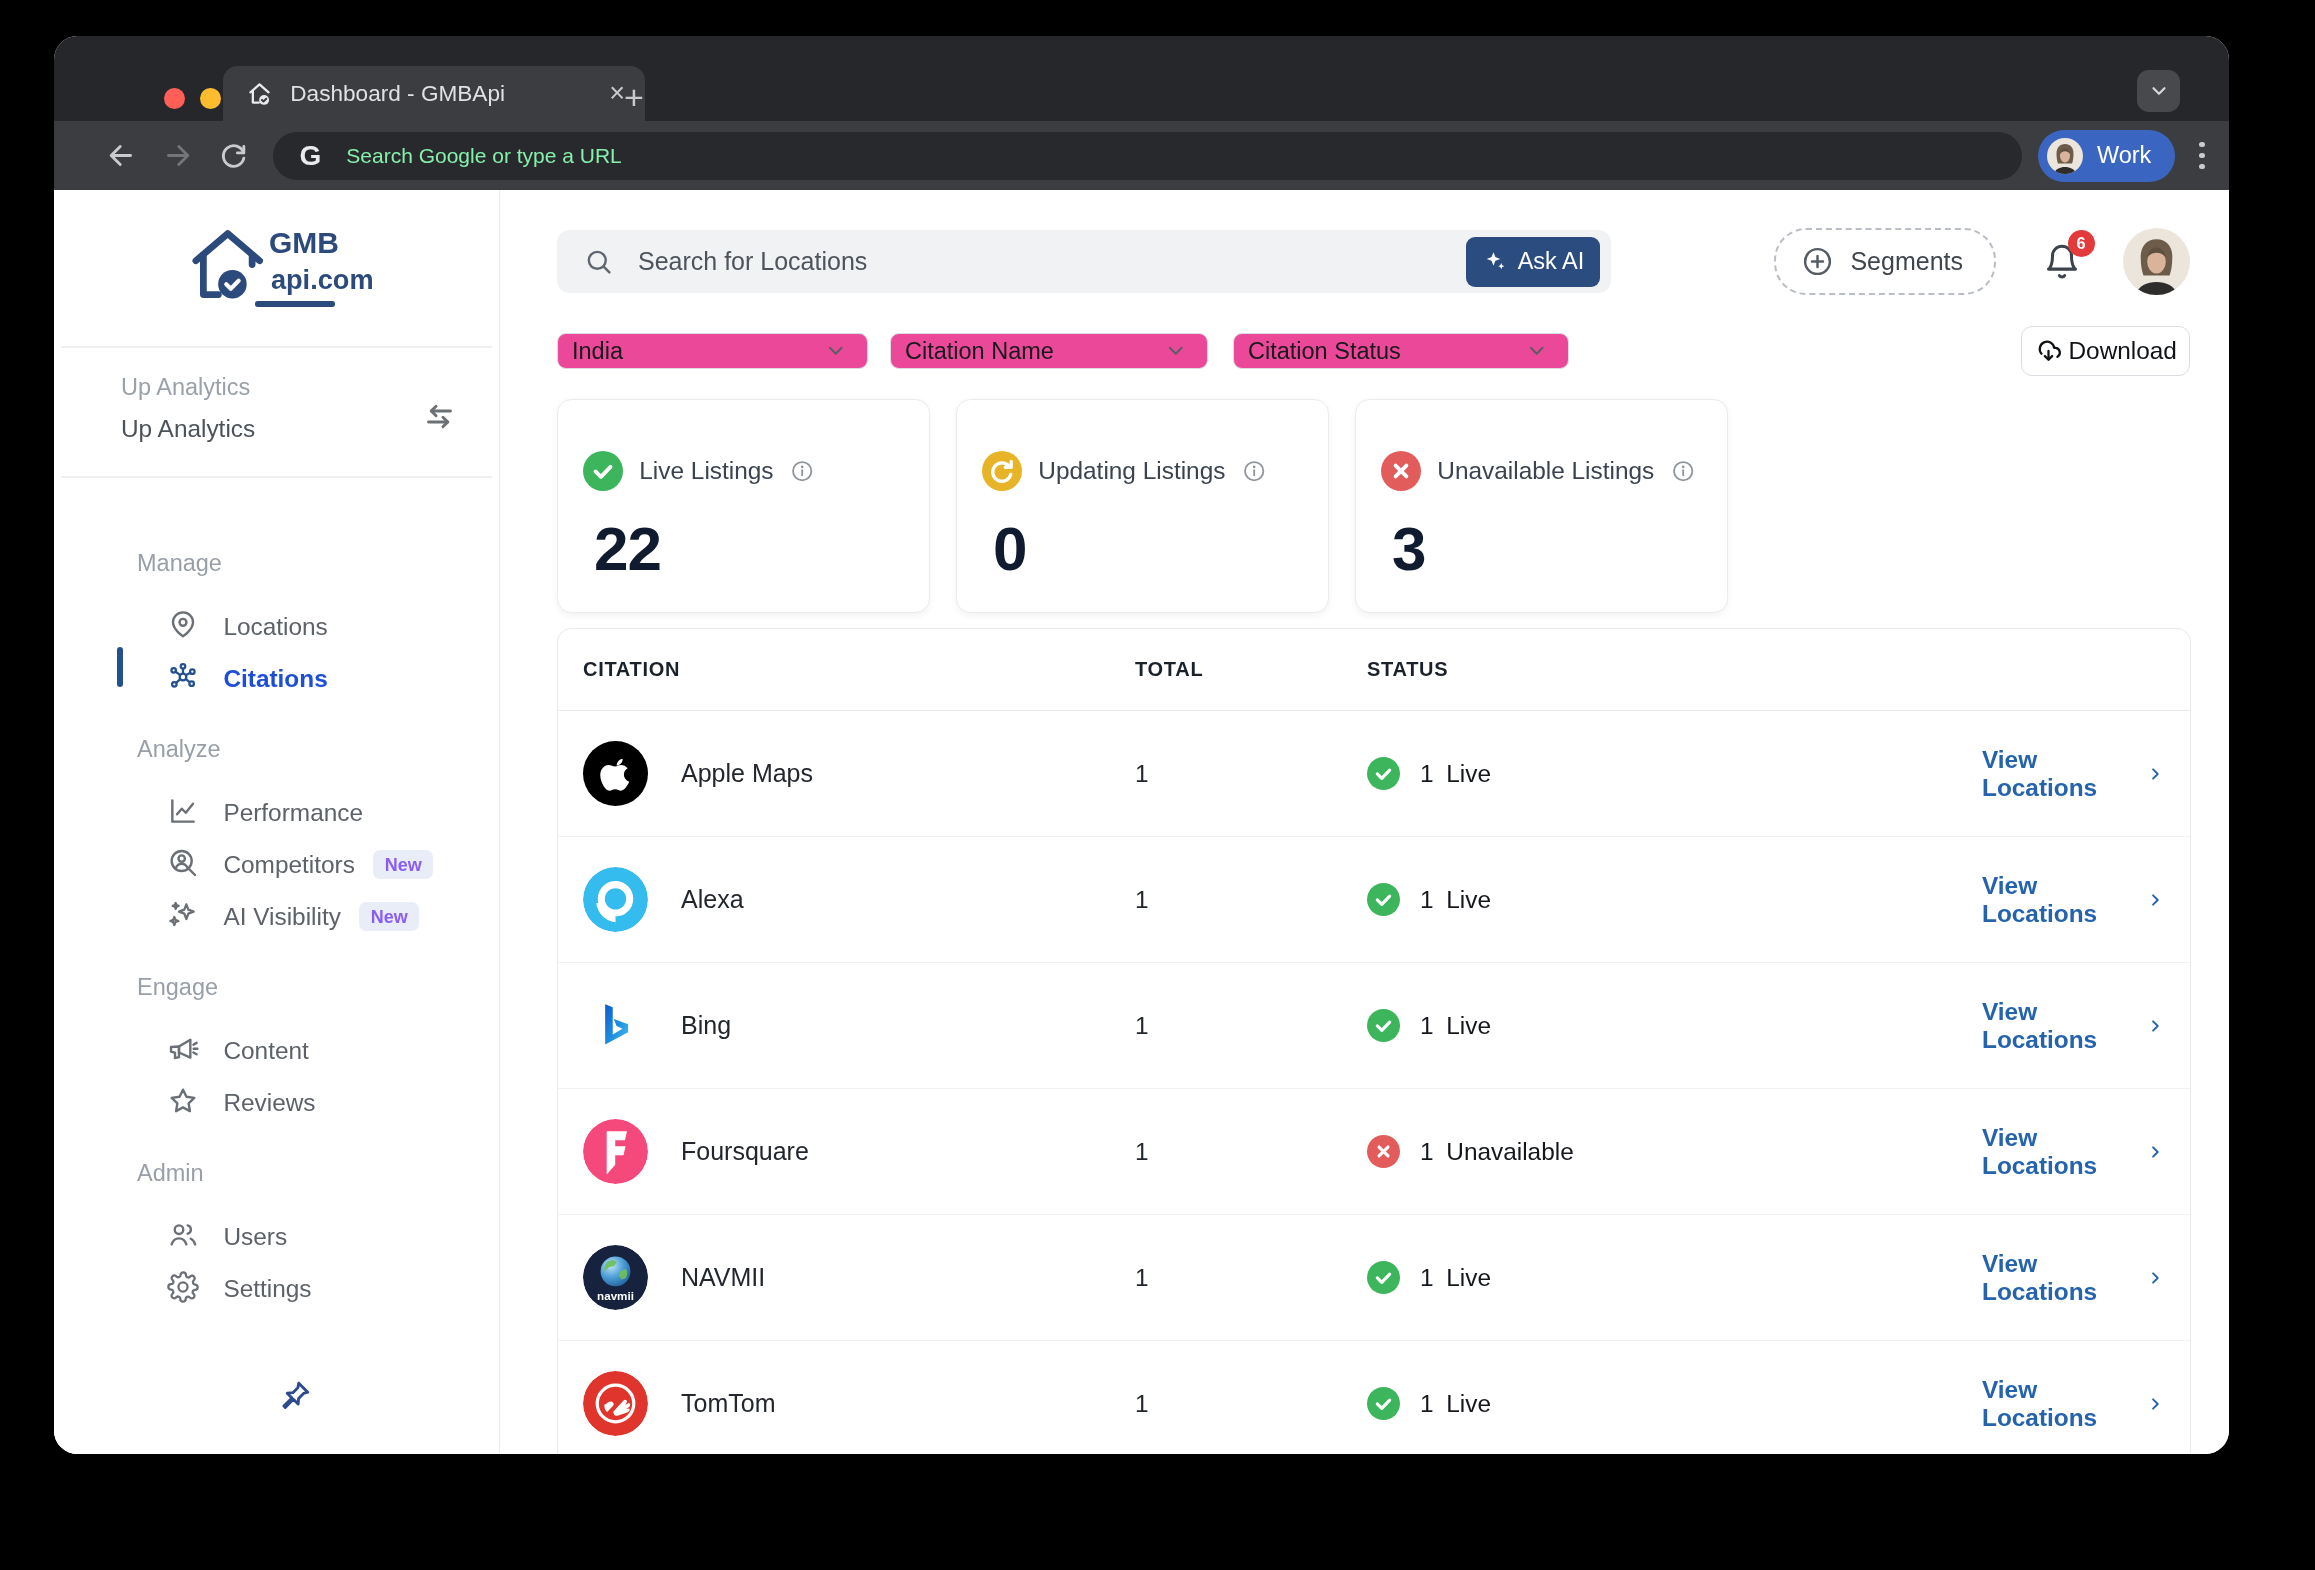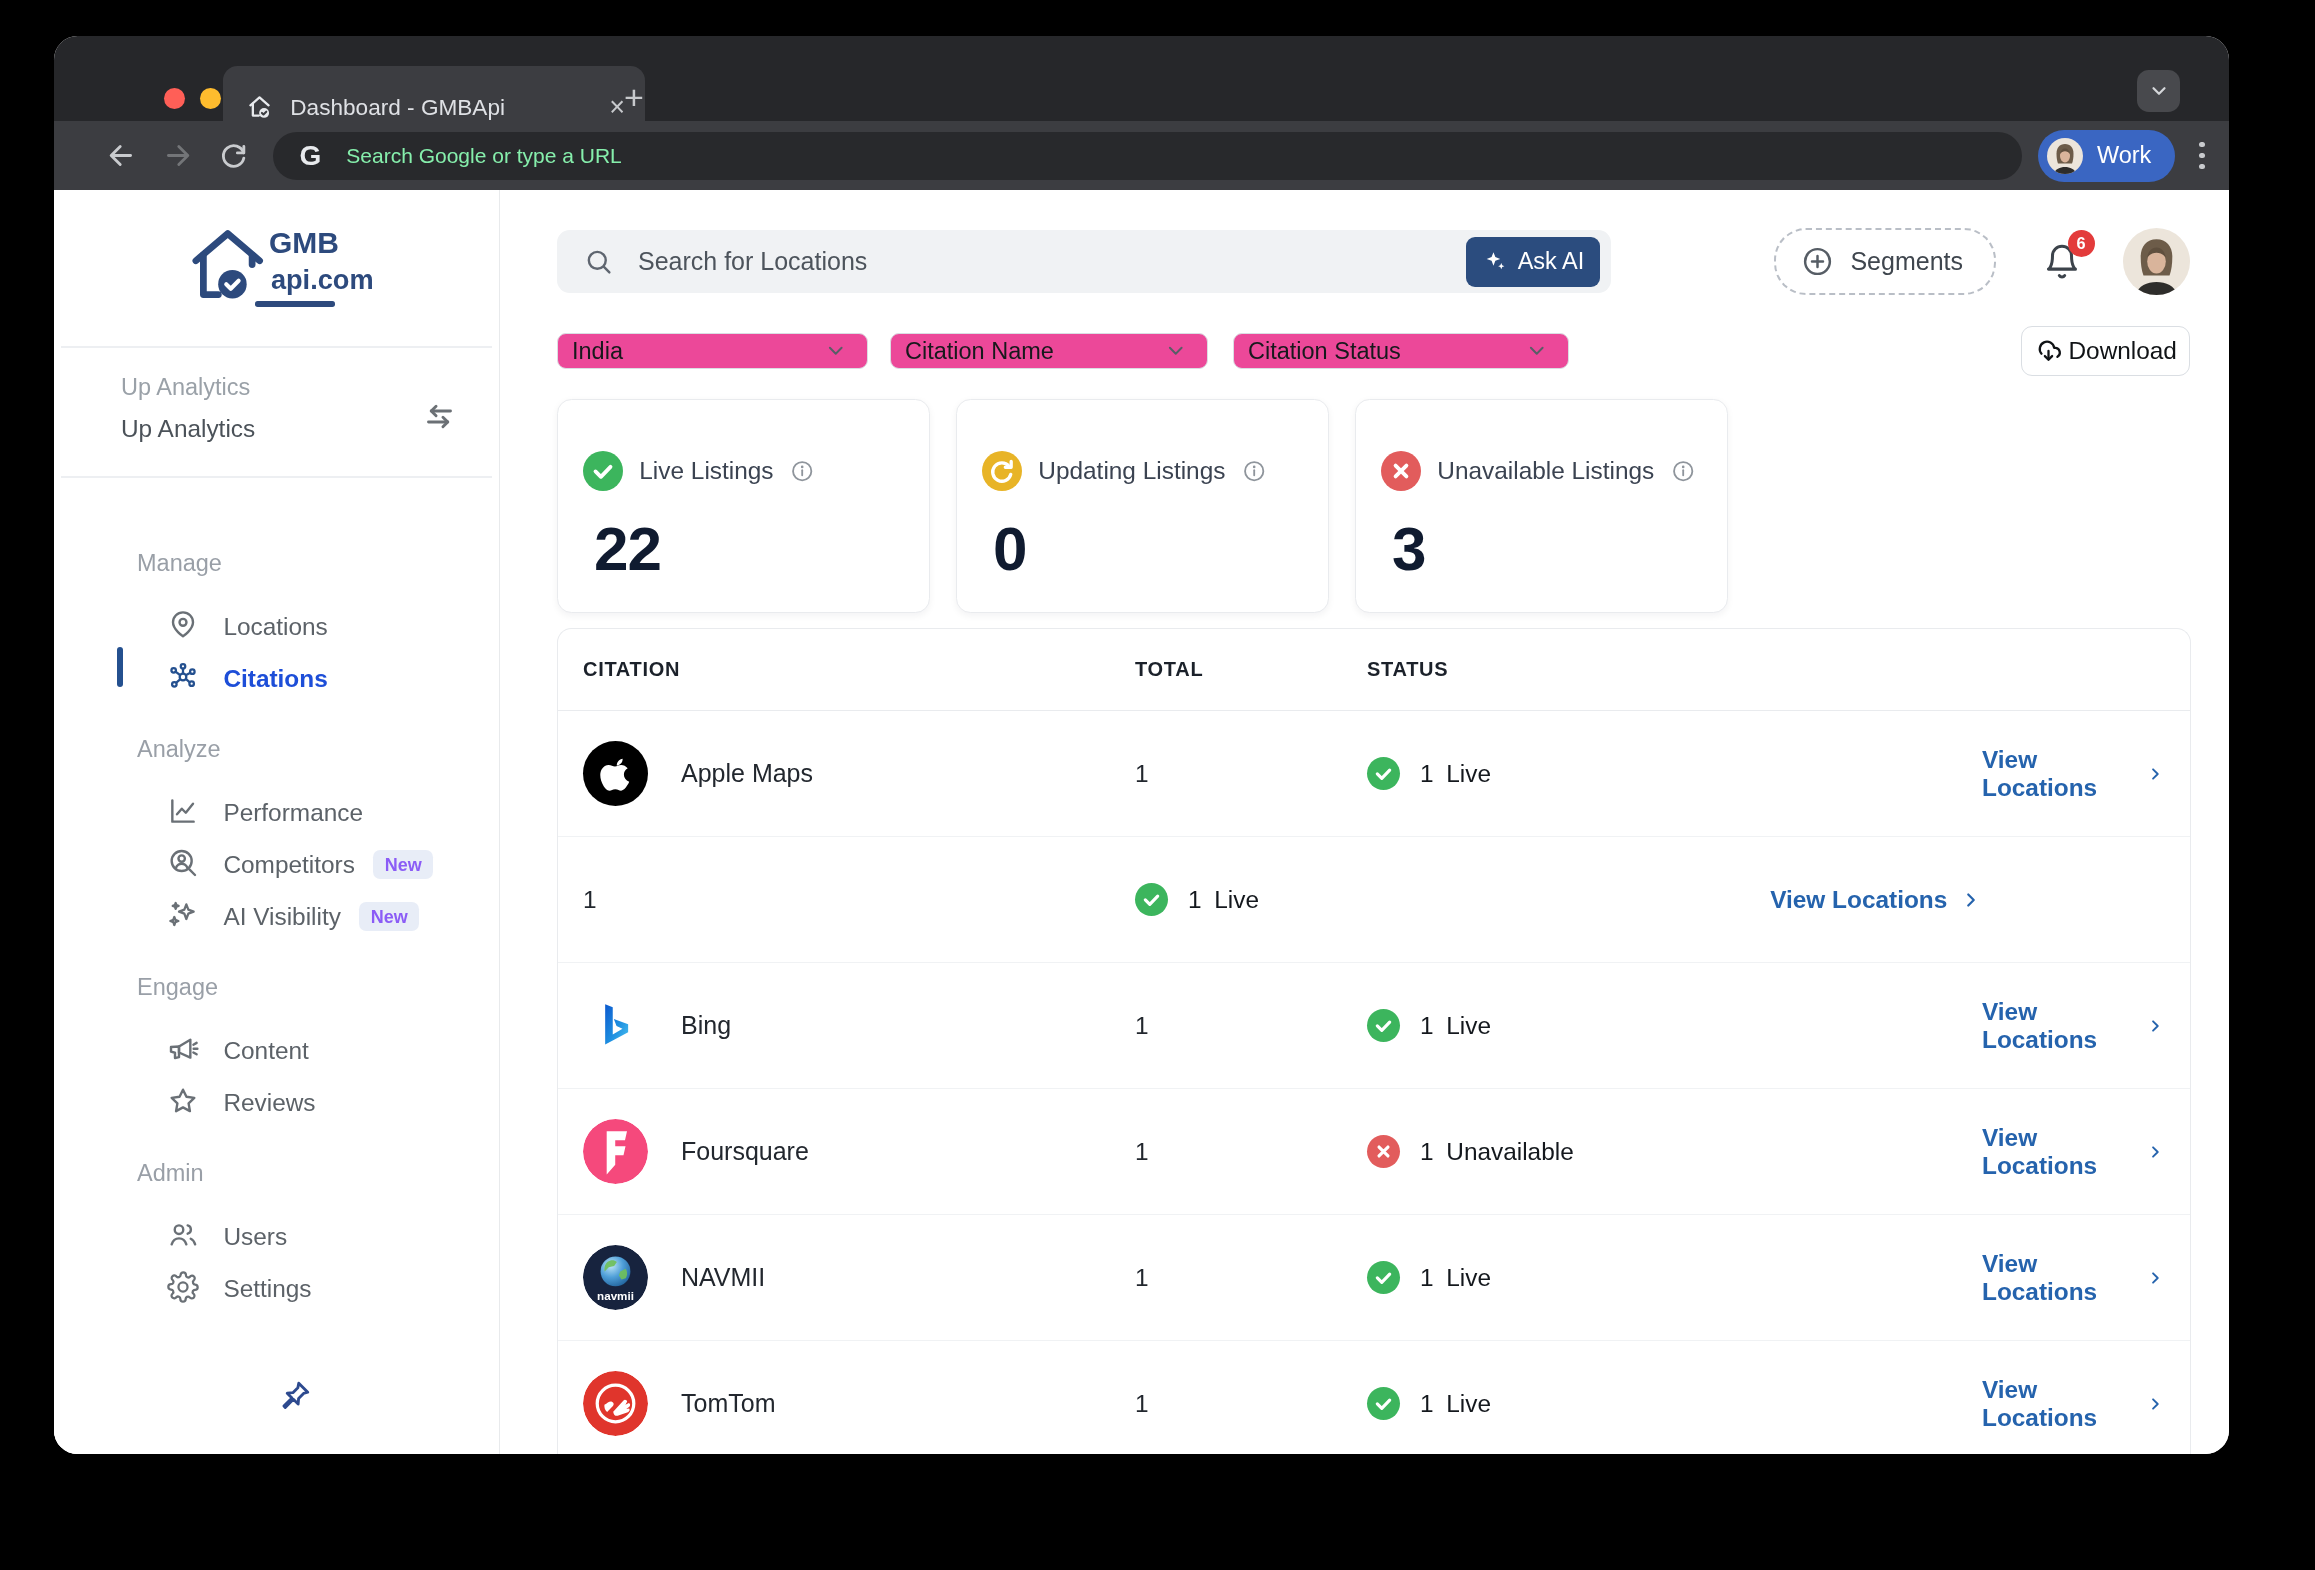--- a/index.html
+++ b/index.html
@@ -4,21 +4,21 @@
 <style>
   html,body{margin:0;padding:0}
   body{width:2316px;height:1570px;background:#000;font-family:"Liberation Sans",sans-serif;position:relative;overflow:hidden;-webkit-font-smoothing:antialiased}
   .window{position:absolute;left:54px;top:36px;width:2175px;height:1418px;border-radius:23.5px;overflow:hidden;background:#fff;display:flex;flex-direction:column;box-shadow:0 18px 54px rgba(0,0,0,.6)}
 
   
   .tabstrip{height:85px;background:#26272a;position:relative;flex:none}
   .traffic{position:absolute;left:110px;top:52px;display:flex;gap:15.4px}
   .traffic span{width:21px;height:21px;border-radius:50%}
   .t-red{background:#ff5f57}.t-yellow{background:#febc2e}.t-green{background:#28c840}
-  .tab{position:absolute;left:169px;top:30px;width:380px;height:55px;background:#3c3d41;border-radius:14.5px 14.5px 0 0;display:flex;align-items:flex-end;padding:0 20px 0 22px;color:#dfe1e5}
+  .tab{position:absolute;left:169px;top:30px;width:380px;height:55px;background:#3c3d41;border-radius:14.5px 14.5px 0 0;display:flex;align-items:center;padding:0 20px 0 22px;color:#dfe1e5}
   .tab-favicon{width:29px;height:29px;margin-right:16.3px;flex:none}
   .tab-favicon svg{width:100%;height:100%}
   .tab-title{font-size:22.6px;flex:1;white-space:nowrap;overflow:hidden}
   .tab-close{font-size:27px;color:#c7c9cc;line-height:1;cursor:default}
   .newtab{position:absolute;left:570px;top:42px;color:#c7c9cc;font-size:34px;font-weight:300}
   .tab-chevron-btn{position:absolute;right:49px;top:34px;width:43px;height:42px;border-radius:11.8px;background:#48494d;color:#d4d6d9;display:flex;align-items:center;justify-content:center}
   .tab-chevron-btn svg{width:22px;height:22px}
 
   .toolbar{height:69px;background:#3c3d41;display:flex;align-items:center;flex:none;padding-right:23.5px}
   .nav-ic{width:31px;height:31px;flex:none}
@@ -465,20 +465,30 @@
       <span class="stat-text">Live</span>
     </div>
     <div class="cell-link">
       <span>View Locations</span>
       <svg viewBox="0 0 24 24" fill="none" stroke="currentColor" stroke-width="2.4" stroke-linecap="round" stroke-linejoin="round">
                   <path d="M9 6l6 6-6 6"></path>
                 </svg>
     </div>
   </div>
             <div class="trow tbody-row">
+    <div class="cell-name">
+      <span class="logo logo-alexa">
+                  <svg viewBox="0 0 48 48" width="65" height="65">
+                    <circle cx="24" cy="24" r="24" fill="#35bcee"></circle>
+                    <circle cx="24" cy="23.5" r="10.5" fill="none" stroke="#fff" stroke-width="5.2"></circle>
+                    <path d="M13.6 26.5c1.3 5.4 5.2 9 10.4 10v4.3c-7.6-1-13.3-6.7-14.2-14.3z" fill="#fff"></path>
+                  </svg>
+                </span>
+      <span class="row-name">Alexa</span>
+    </div>
     <div class="cell-total">1</div>
     <div class="cell-status">
       <span class="row-stat-ic st-live">
                   <svg viewBox="0 0 48 48" fill="none" stroke="#fff" stroke-width="4.6" stroke-linecap="round" stroke-linejoin="round">
                     <path d="M15 24.5l6.5 6.5L33 19"></path>
                   </svg>
                 </span>
       <span class="stat-count">1</span>
       <span class="stat-text">Live</span>
     </div>

